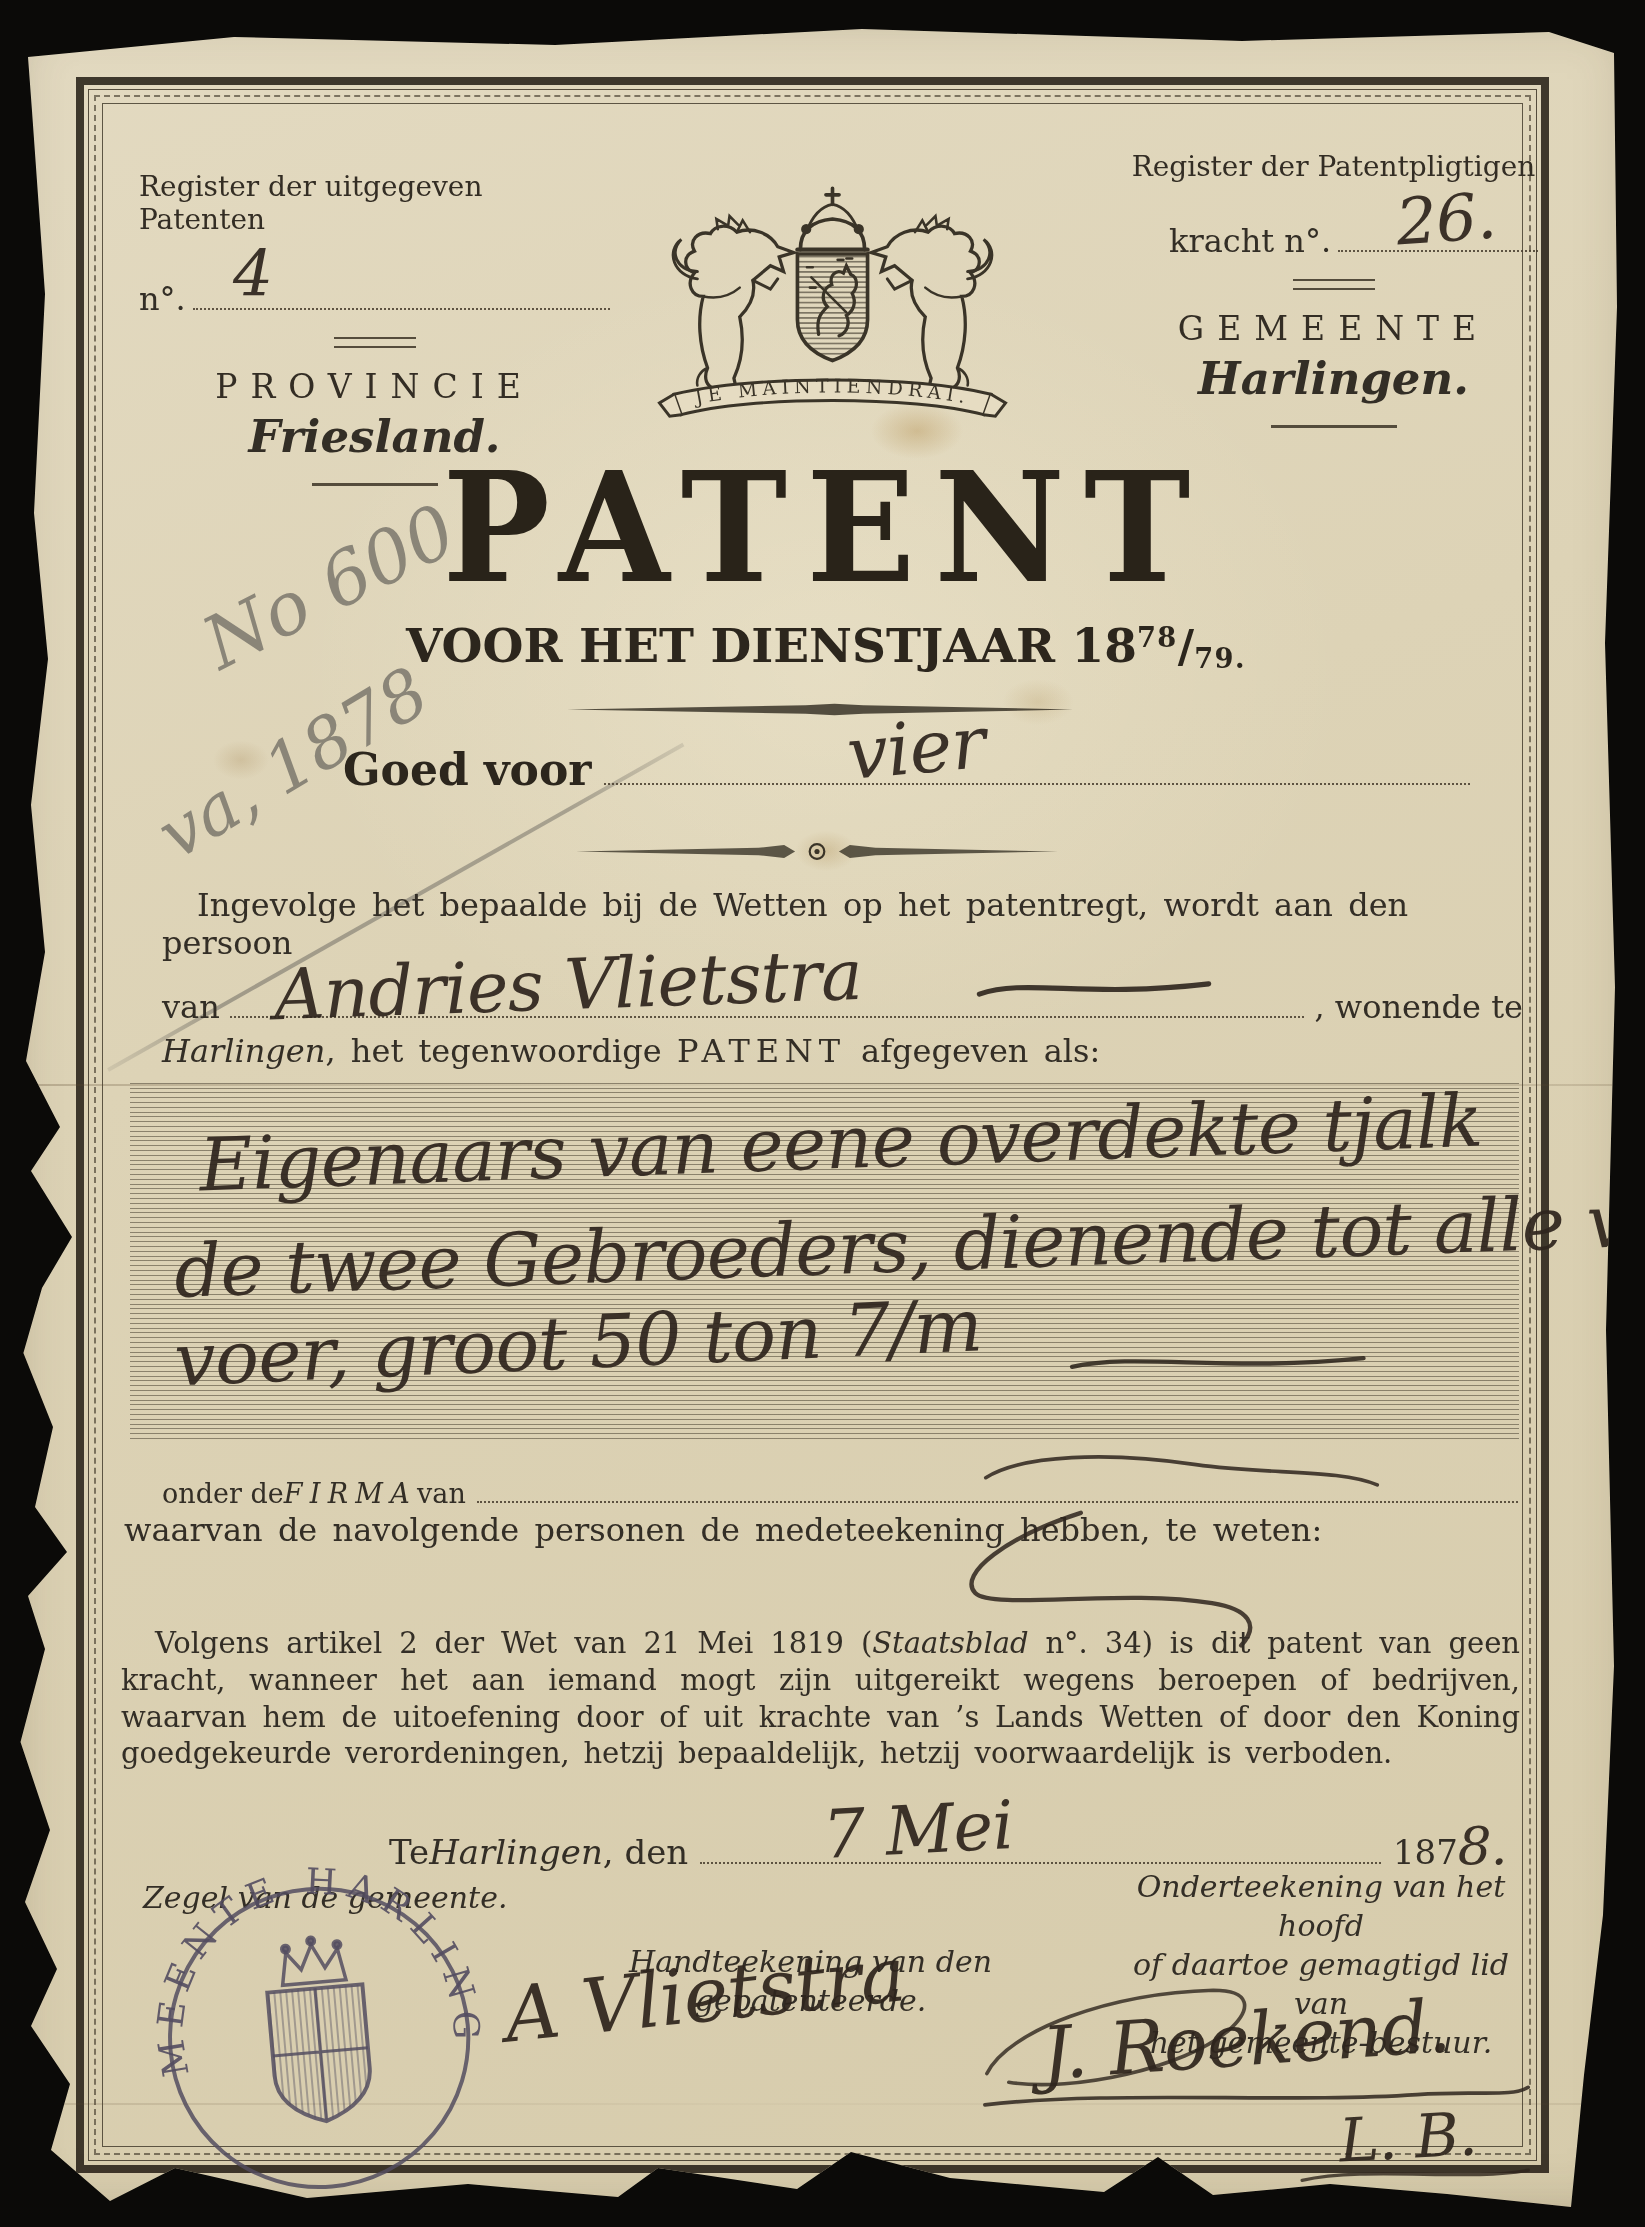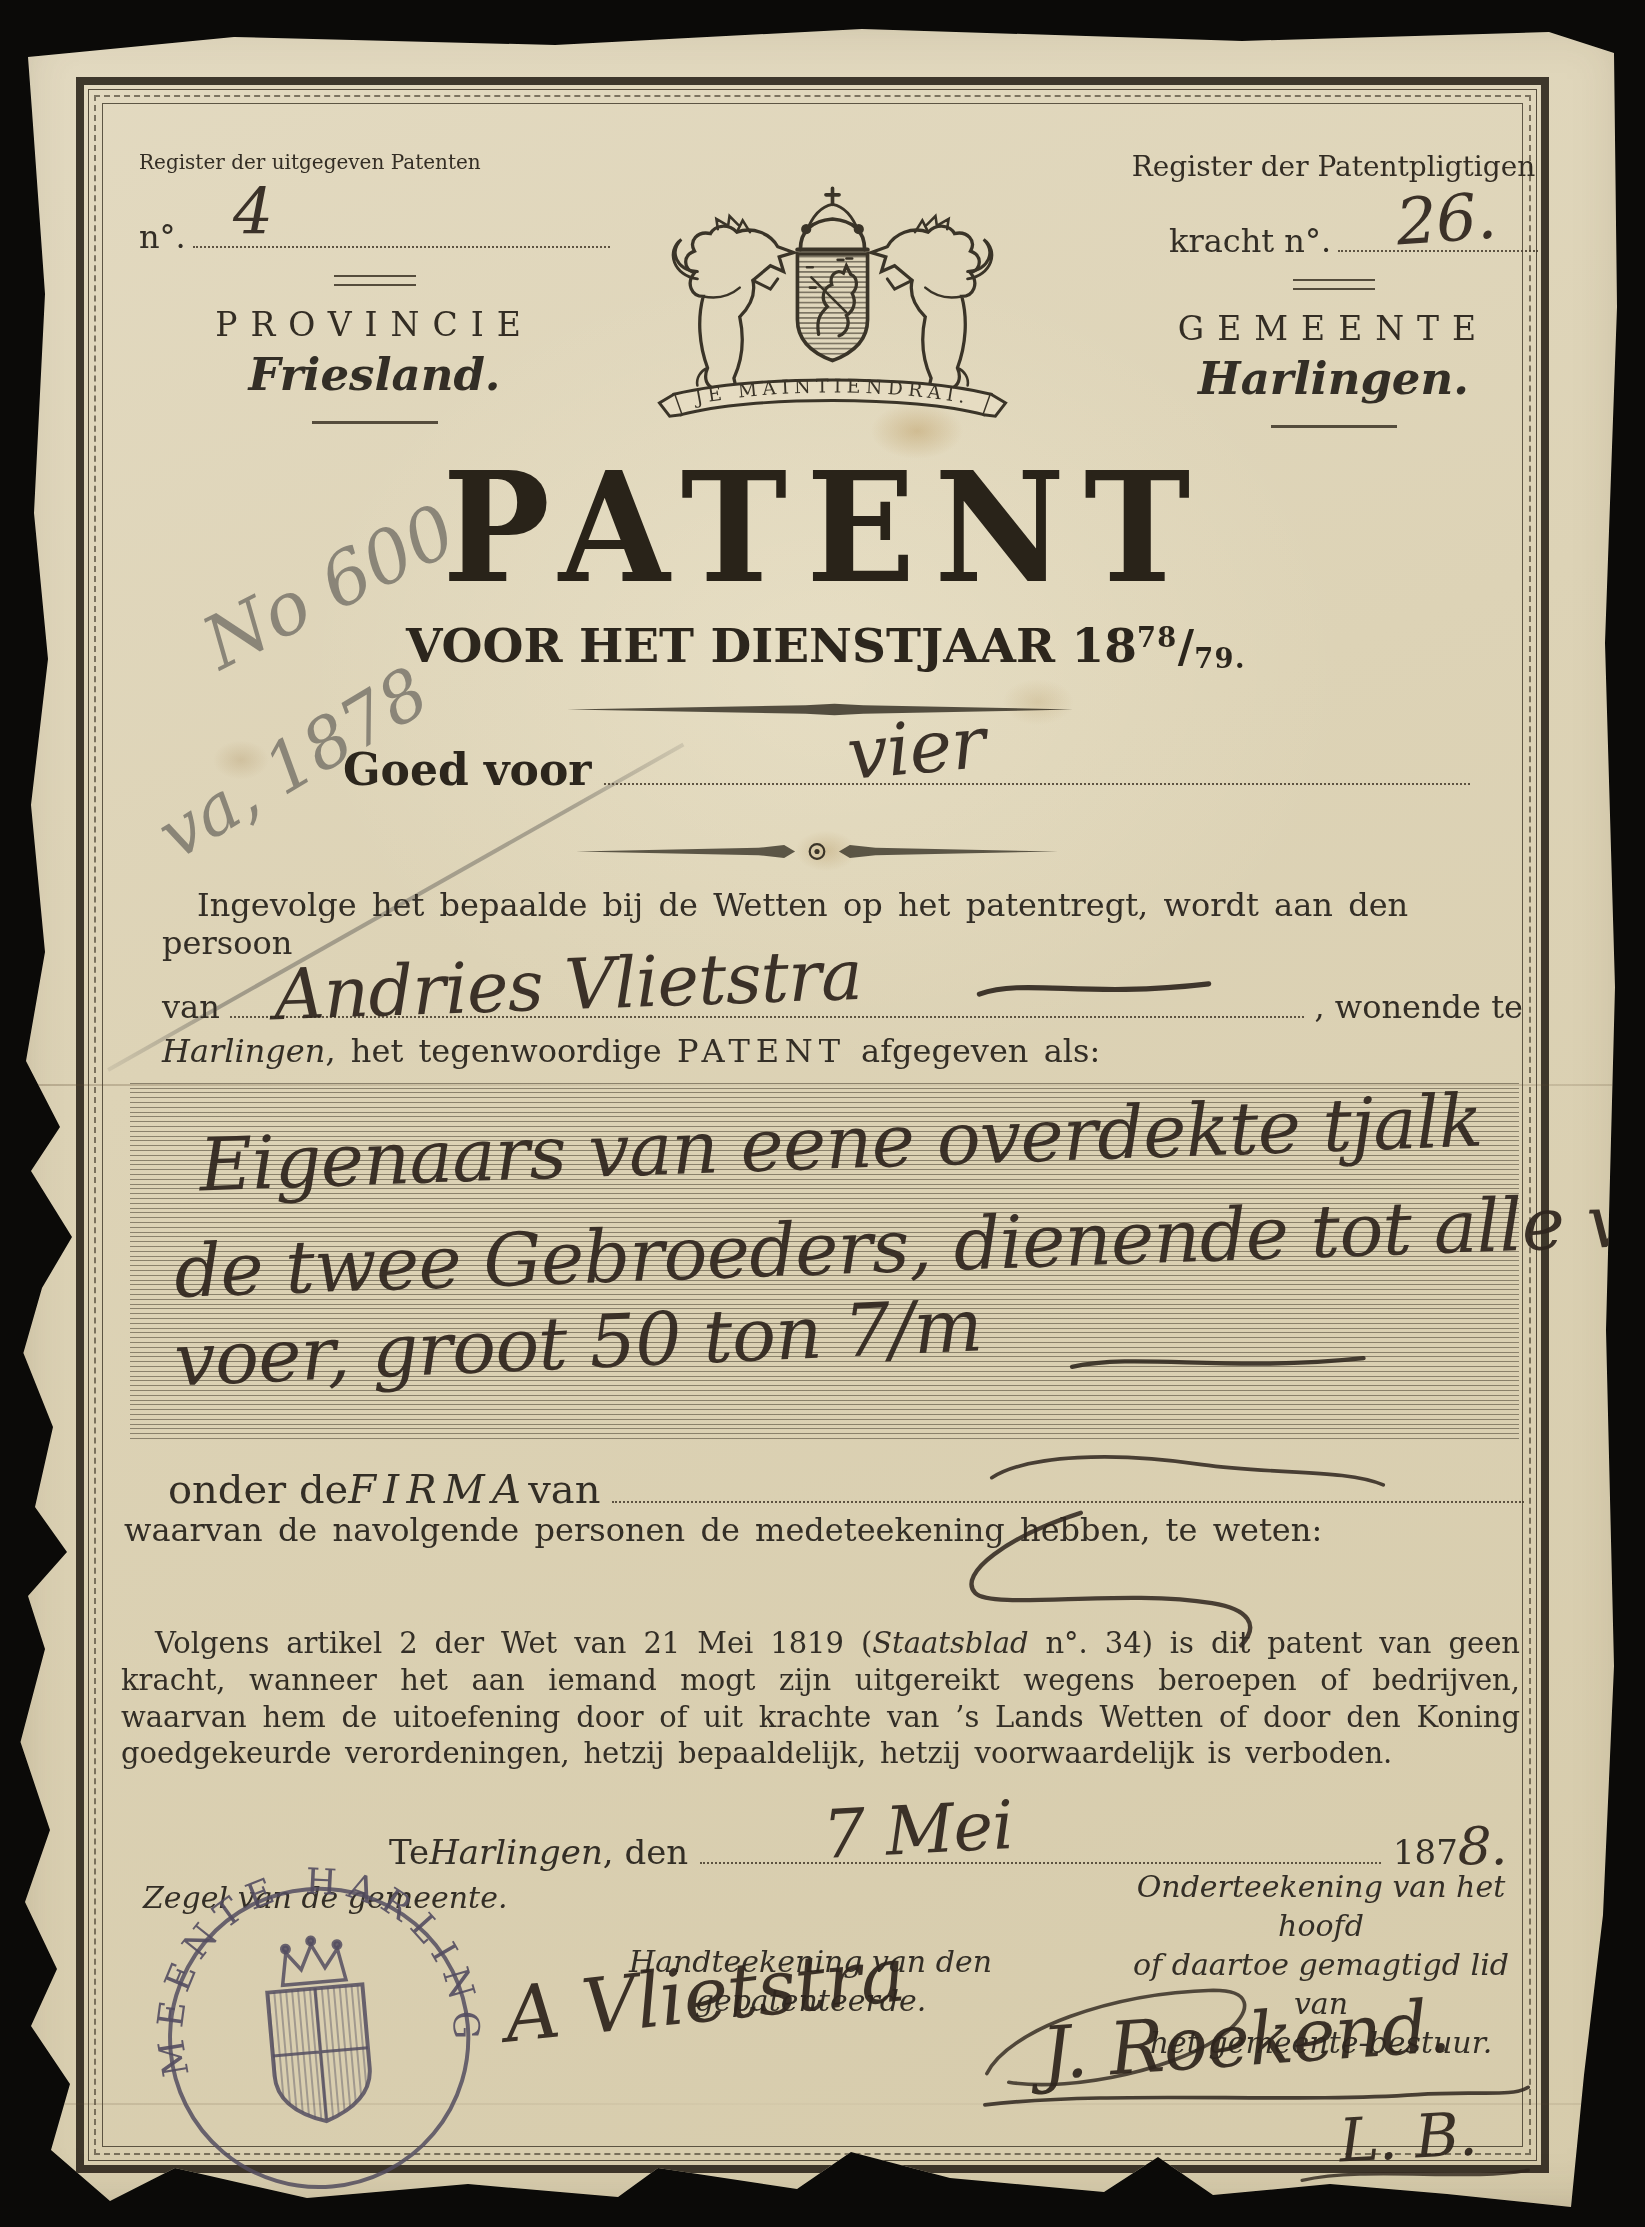--- a/index.html
+++ b/index.html
@@ -37,21 +37,21 @@
   .printed{color:#332d24;}
   .caps-spaced{letter-spacing:13px;font-size:33px;}
   .bold-it{font-weight:bold;font-style:italic;}
   .hand{font-style:italic;color:rgba(46,37,29,.93);letter-spacing:-0.7px;white-space:nowrap;}
   .pencil{font-style:italic;color:rgba(114,110,101,.78);white-space:nowrap;}
   .dotted{border-bottom:2.2px dotted rgba(70,60,45,.85);}
   .abs{position:absolute;}
 
   
   .hl{left:139px;top:150px;width:471px;}
-  .hl-reg{font-size:20px;}
+  .hl-reg{font-size:28px;margin-top:20px;}
   .row-no{margin-top:33px;display:flex;align-items:baseline;font-size:32px;}
   .row-no .dotted{flex:1;margin-left:7.3px;position:relative;height:39px;}
   .hand-no{position:absolute;left:40px;bottom:-2.9px;font-size:63px;}
   .dblrule{height:6.6px;border-top:2.2px solid rgba(60,52,38,.85);border-bottom:2.2px solid rgba(60,52,38,.85);width:82px;margin:19px auto 0 auto;}
   .prov-label{margin-top:19px;text-align:center;}
   .prov-name{margin-top:4.4px;text-align:center;font-size:45px;}
   .shortrule{width:126px;height:2.9px;background:rgba(60,52,38,.85);margin:20.5px auto 0 auto;}
   .hr{left:1129px;top:150px;width:409px;}
   .hr-reg{font-size:28px;text-align:center;}
   .row-art{margin-top:28px;display:flex;align-items:baseline;font-size:32px;padding-left:40px;}
@@ -94,21 +94,21 @@
   
   .hatch{left:130px;top:1079px;width:1389px;height:360px;
     background:repeating-linear-gradient(to bottom, rgba(72,64,48,0) 0px, rgba(72,64,48,0) 3.7px, rgba(72,64,48,.55) 3.7px, rgba(72,64,48,.55) 4.8px);}
   .occ{position:absolute;font-size:73px;}
   .occ1{left:69px;top:20.5px;transform:rotate(-2deg);}
   .occ2{left:44px;top:123px;transform:rotate(-2deg);}
   .occ3{left:44px;top:221px;transform:rotate(-2.5deg);}
   .occ-dash{position:absolute;left:935px;top:269px;width:307px;height:29px;}
 
   
-  .firmaline{left:168px;top:1462px;width:1356px;display:flex;align-items:baseline;font-size:40px;}
+  .firmaline{left:162px;top:1462px;width:1356px;display:flex;align-items:baseline;font-size:27px;}
   .firma-sp{letter-spacing:7.3px;font-style:italic;}
   .firma-dotted{flex:1;margin-left:11.7px;position:relative;height:39px;border-bottom:2.2px dotted rgba(70,60,45,.85);}
   .firma-fl{position:absolute;right:132px;bottom:2.9px;width:409px;height:58px;}
   .cosign{left:124px;top:1511px;width:1397px;}
   .swash{left:643px;top:1507px;width:628px;height:153px;}
 
   
   .legal{left:121px;top:1625px;width:1399px;font-size:29px;line-height:1.27;text-align:justify;
          text-indent:34px;word-spacing:4.4px;}
 

